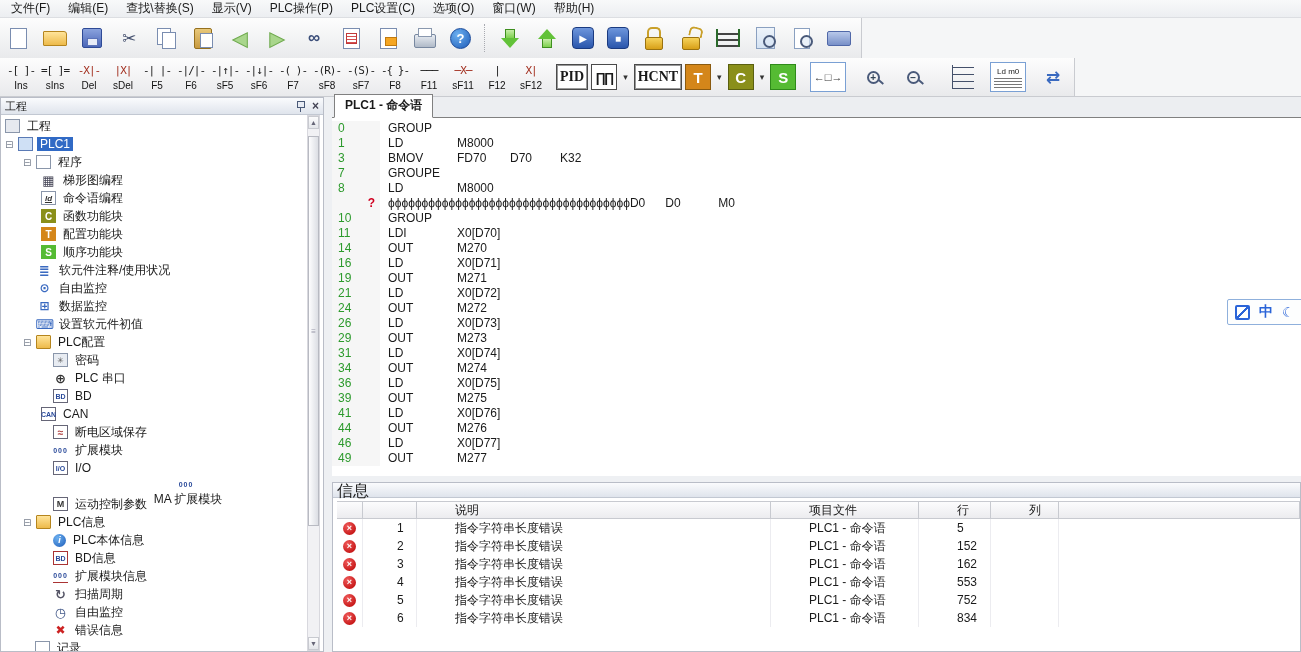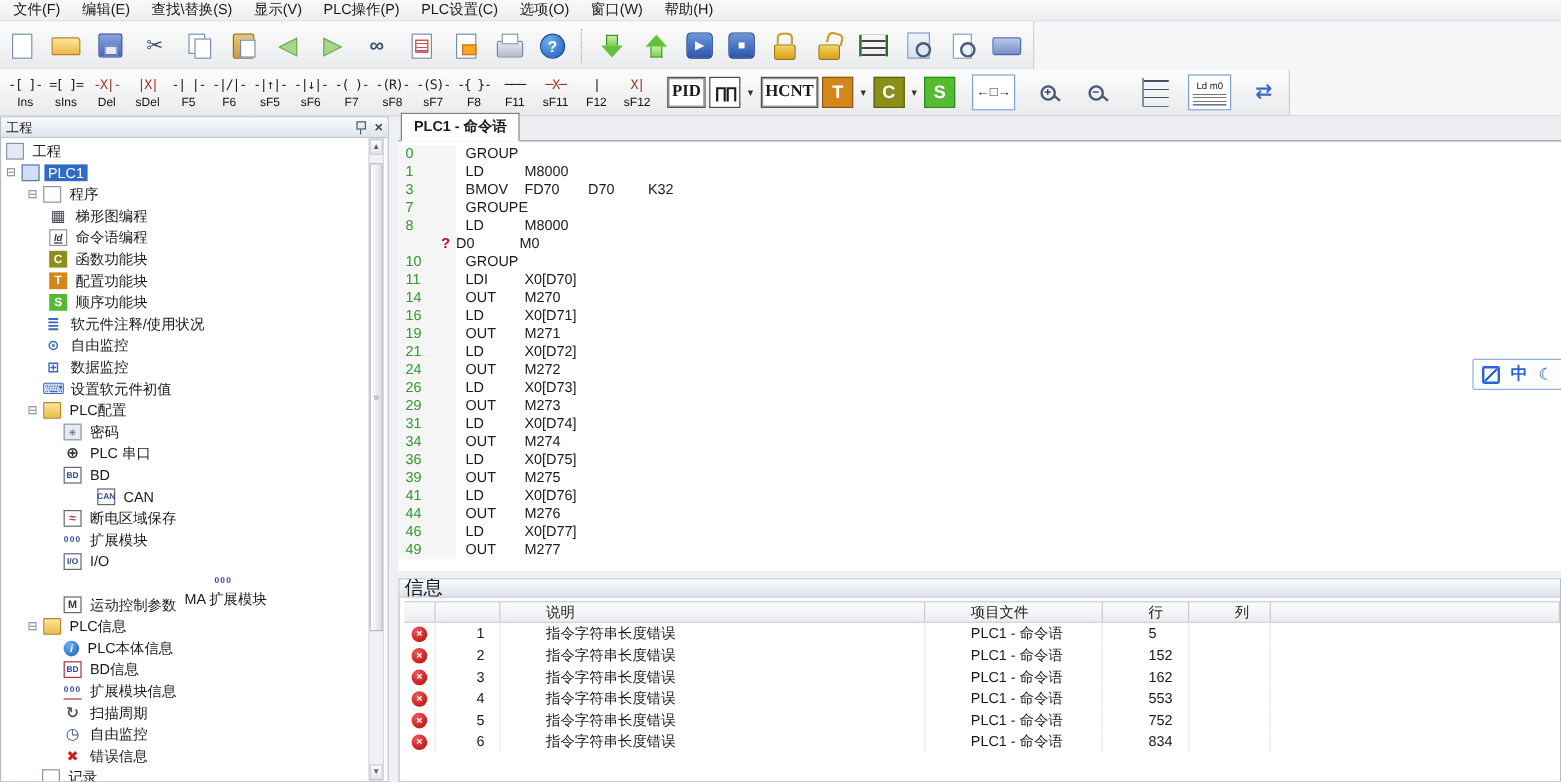--- a/index.html
+++ b/index.html
@@ -131,21 +131,21 @@
   .right-col { flex:1; display:flex; flex-direction:column; min-width:0; }
   .tabbar { height:21px; background:#eceef1; border-bottom:1px solid #808080; display:flex; align-items:flex-end; padding-left:2px; }
   .etab { background:#fff; border:1px solid #808080; border-bottom:1px solid #fff; margin-bottom:-1px; font-weight:bold; padding:2px 10px 3px; cursor:pointer; }
   .code-area { flex:1; background:#fff; overflow:hidden; padding-top:3px; font-size:12px; }
   .code-line { display:flex; height:15px; line-height:15px; white-space:pre; cursor:text; }
   .ln { width:48px; flex:none; display:flex; justify-content:space-between; padding:0 5px 0 6px; background:#f6f6f6; }
   .ln-num { color:#2c9a2c; }
   .ln-mark { color:#d00020; font-weight:bold; }
   .c { flex:none; white-space:pre; }
   .c0 { min-width:57px; padding-left:8px; }
-  .c1 { min-width:53px; }
+  .c1 { min-width:53px;margin-left:20px; }
   .c2 { min-width:50px; }
   .hsplit { height:6px; }
 
   
   .info-panel { height:170px; background:#fff; border:1px solid #b9bdc7; display:flex; flex-direction:column; }
   .info-header { height:15px; background:linear-gradient(#fafbfd,#dfe4ec); border-bottom:1px solid #c2c8d2; font-size:16px; padding-left:4px; line-height:15px;font-family:Liberation Serif, serif; }
   .info-tabs { height:22px; background:#eceef1; display:flex; align-items:flex-end; padding-left:2px; border-bottom:1px solid #aaa; }
   .itab { padding:2px 10px; border:1px solid #999; border-bottom:none; background:#e2e4e8; margin-right:2px; cursor:pointer; }
   .itab.active { background:#fff; font-weight:normal; padding-bottom:4px; margin-bottom:-1px; }
   .etable { flex:1; overflow:hidden; padding:3px 0 0 4px; }
@@ -415,21 +415,21 @@
           <div class="tree-item" style="padding-left: 52px;">
 
           <span class="ti t-serial">⊕</span>
           <span class="tlabel">PLC 串口</span>
         </div>
           <div class="tree-item" style="padding-left: 52px;">
 
           <span class="ti t-bd">BD</span>
           <span class="tlabel">BD</span>
         </div>
-          <div class="tree-item" style="padding-left: 80px;">
+          <div class="tree-item" style="padding-left: 40px;">
 
           <span class="ti t-can">CAN</span>
           <span class="tlabel">CAN</span>
         </div>
           <div class="tree-item" style="padding-left: 52px;">
 
           <span class="ti t-wave">≈</span>
           <span class="tlabel">断电区域保存</span>
         </div>
           <div class="tree-item" style="padding-left: 52px;">
@@ -538,20 +538,21 @@
         </div>
           <div class="code-line">
           <span class="ln"><span class="ln-num">8</span><span class="ln-mark"></span></span>
           <span class="c c0">LD</span>
           <span class="c c1">M8000</span>
           <span class="c c2"></span>
           <span class="c c3"></span>
         </div>
           <div class="code-line">
           <span class="ln"><span class="ln-num"></span><span class="ln-mark">?</span></span>
+          <span class="c c0">ϕϕϕϕϕϕϕϕϕϕϕϕϕϕϕϕϕϕϕϕϕϕϕϕϕϕϕϕϕϕϕϕϕϕϕϕD0</span>
           <span class="c c1">D0</span>
           <span class="c c2">M0</span>
           <span class="c c3"></span>
         </div>
           <div class="code-line">
           <span class="ln"><span class="ln-num">10</span><span class="ln-mark"></span></span>
           <span class="c c0">GROUP</span>
           <span class="c c1"></span>
           <span class="c c2"></span>
           <span class="c c3"></span>

